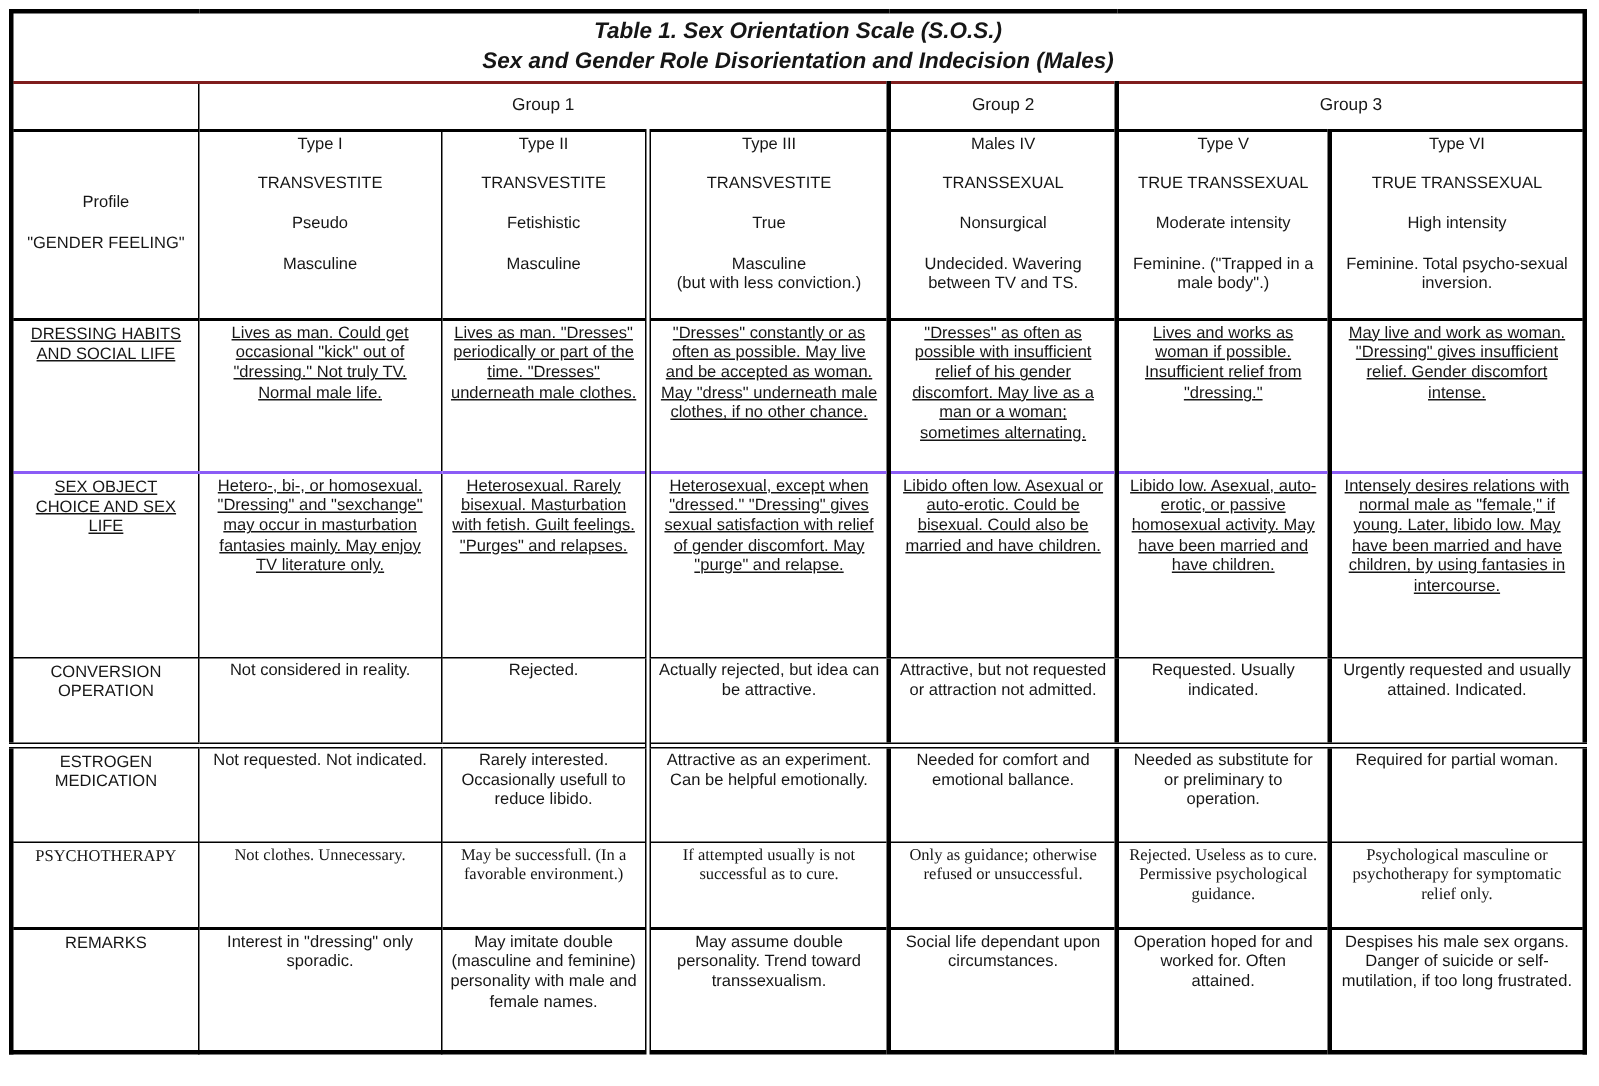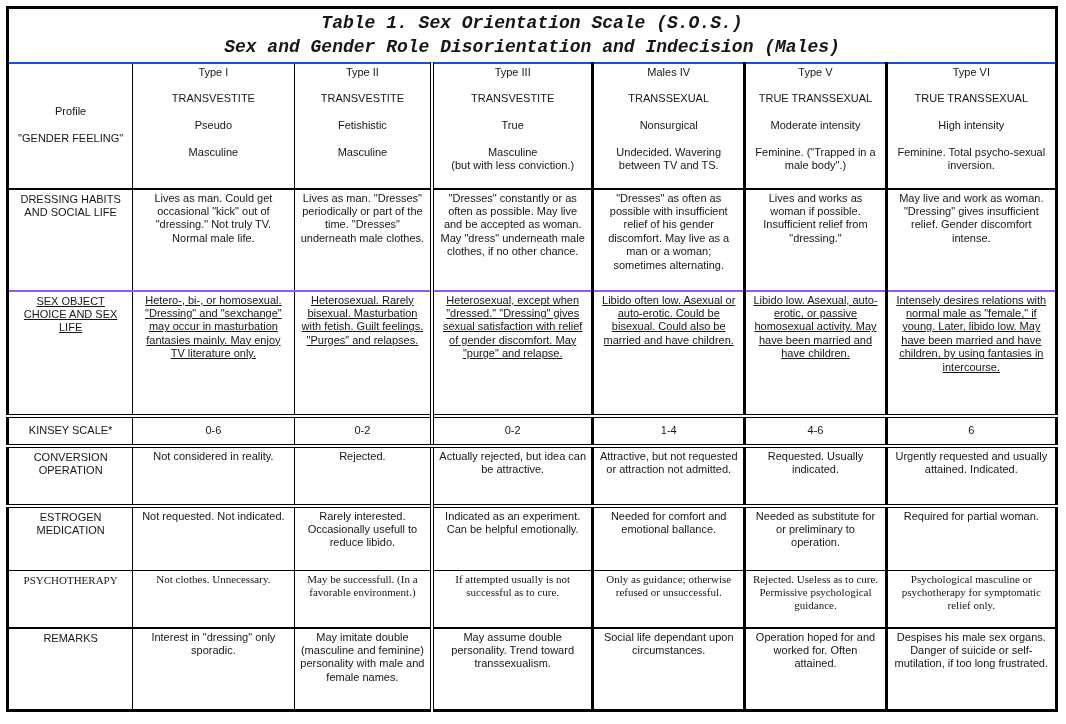--- a/index.html
+++ b/index.html
@@ -20,39 +20,39 @@
     text-align:center;
     vertical-align:top;
     padding:2px 5px;
     font-size:11px;
     line-height:1.22;
     white-space:pre-line;
     word-wrap:break-word;
   }
   
   tr.r-title td{
-    border-bottom:2px solid #1d4ed8;
+    border-bottom:2px solid #7f1d1d;
     font-weight:bold;font-style:italic;
-    font-size:18px;line-height:1.35;
+    font-size:15px;line-height:1.35;
     white-space:normal;
-    height:36px;vertical-align:middle;font-family:Liberation Mono, monospace;
+    height:36px;vertical-align:middle;
   }
   
   tr.r-groups td{
     border-bottom:2px solid #000;
     height:26px;vertical-align:middle;
     font-size:11.5px;
   }
   
   td.c3{border-left:4px double #000;}
   td.c4,td.c5,td.c6{border-left:3px solid #000;}
   
   tr.r-profile td{height:118px;}
   tr.r-profile td.rowlabel{vertical-align:middle;}
-  tr.r-dress td{height:94px;border-top:2px solid #000;}
+  tr.r-dress td{height:94px;border-top:2px solid #000;text-decoration:underline;}
   tr.r-sexobj td{height:116px;border-top:2px solid #8b5cf6;text-decoration:underline;}
   tr.r-kinsey td{height:20px;border-top:4px double #000;border-bottom:4px double #000;vertical-align:middle;}
   tr.r-conv td{height:50px;}
   tr.r-estro td{height:56px;border-top:4px double #000;}
   tr.r-psych td{height:50px;border-top:1px solid #000;font-family:Liberation Serif, serif;}
   tr.r-remarks td{height:74px;border-top:2px solid #000;}
   td.rowlabel{padding:3px 6px;margin-top:12px;}
 </style>
 </head>
 <body>
@@ -70,20 +70,26 @@
     </colgroup>
 
     <tbody>
         <tr class="r-title">
       <td colspan="7">
         <div>Table 1. Sex Orientation Scale (S.O.S.)</div>
         <div>Sex and Gender Role Disorientation and Indecision (Males)</div>
       </td>
     </tr>
 
+    <tr class="r-groups">
+      <td class="corner"></td>
+      <td colspan="3">Group 1</td>
+      <td class="c4">Group 2</td>
+      <td class="c5" colspan="2">Group 3</td>
+    </tr>
 
     <tr class="r-profile">
       <td class="rowlabel">Profile
 
 "GENDER FEELING"</td>
       <td>Type I
 
 TRANSVESTITE
 
 Pseudo
@@ -140,45 +146,36 @@
     <tr class="r-sexobj">
       <td class="rowlabel">SEX OBJECT CHOICE AND SEX LIFE</td>
       <td>Hetero-, bi-, or homosexual. "Dressing" and "sexchange" may occur in masturbation fantasies mainly. May enjoy TV literature only.</td>
       <td>Heterosexual. Rarely bisexual. Masturbation with fetish. Guilt feelings. "Purges" and relapses.</td>
       <td class="c3">Heterosexual, except when "dressed." "Dressing" gives sexual satisfaction with relief of gender discomfort. May "purge" and relapse.</td>
       <td class="c4">Libido often low. Asexual or auto-erotic. Could be bisexual. Could also be married and have children.</td>
       <td class="c5">Libido low. Asexual, auto-erotic, or passive homosexual activity. May have been married and have children.</td>
       <td class="c6">Intensely desires relations with normal male as "female," if young. Later, libido low. May have been married and have children, by using fantasies in intercourse.</td>
     </tr>
 
-    <tr class="r-kinsey">
-      <td class="rowlabel">KINSEY SCALE*</td>
-      <td>0-6</td>
-      <td>0-2</td>
-      <td class="c3">0-2</td>
-      <td class="c4">1-4</td>
-      <td class="c5">4-6</td>
-      <td class="c6">6</td>
-    </tr>
 
     <tr class="r-conv">
       <td class="rowlabel">CONVERSION OPERATION</td>
       <td>Not considered in reality.</td>
       <td>Rejected.</td>
       <td class="c3">Actually rejected, but idea can be attractive.</td>
       <td class="c4">Attractive, but not requested or attraction not admitted.</td>
       <td class="c5">Requested. Usually indicated.</td>
       <td class="c6">Urgently requested and usually attained. Indicated.</td>
     </tr>
 
     <tr class="r-estro">
       <td class="rowlabel">ESTROGEN MEDICATION</td>
       <td>Not requested. Not indicated.</td>
       <td>Rarely interested. Occasionally usefull to reduce libido.</td>
-      <td class="c3">Indicated as an experiment. Can be helpful emotionally.</td>
+      <td class="c3">Attractive as an experiment. Can be helpful emotionally.</td>
       <td class="c4">Needed for comfort and emotional ballance.</td>
       <td class="c5">Needed as substitute for or preliminary to operation.</td>
       <td class="c6">Required for partial woman.</td>
     </tr>
 
     <tr class="r-psych">
       <td class="rowlabel">PSYCHOTHERAPY</td>
       <td>Not clothes. Unnecessary.</td>
       <td>May be successfull. (In a favorable environment.)</td>
       <td class="c3">If attempted usually is not successful as to cure.</td>

